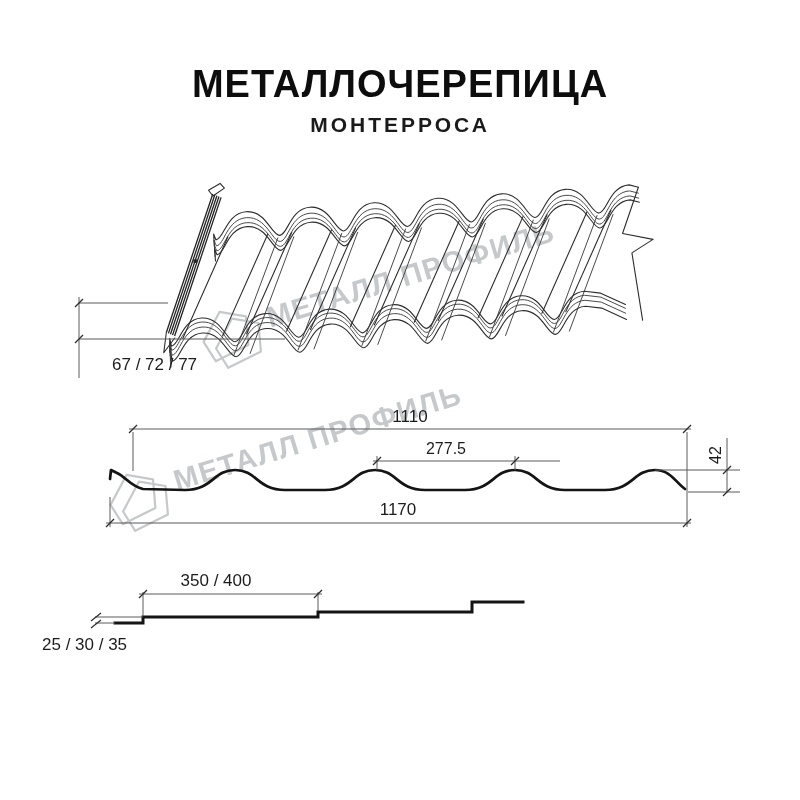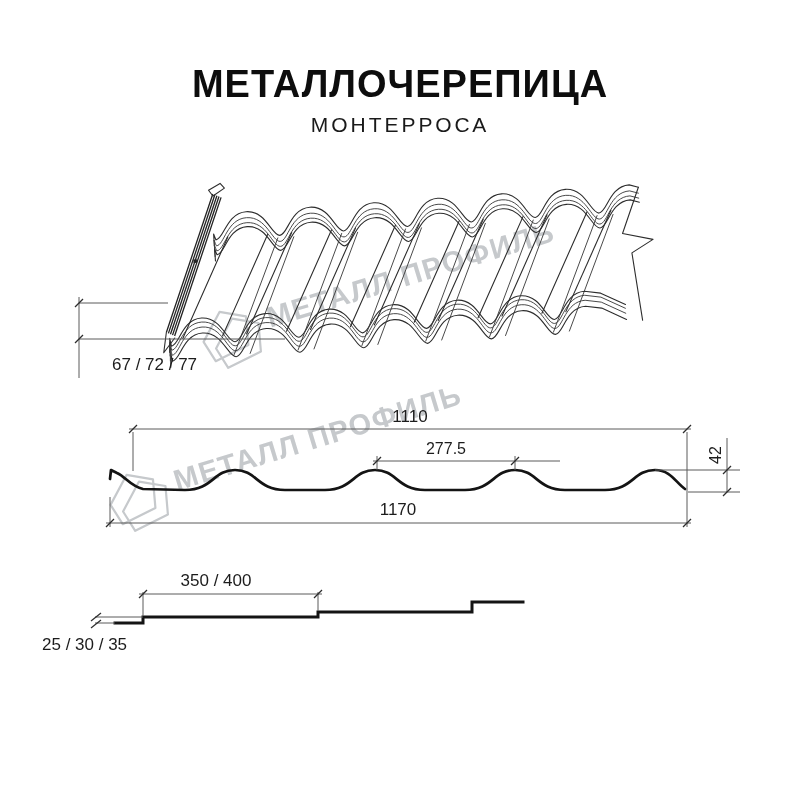--- a/index.html
+++ b/index.html
@@ -1,21 +1,21 @@
 <!DOCTYPE html>
 <html><head>
 <meta charset="utf-8">
 <style>
   html,body{margin:0;padding:0;background:#ffffff;width:800px;height:800px;overflow:hidden;
             font-family:"Liberation Sans","DejaVu Sans",sans-serif;}
   .stage{position:relative;width:800px;height:800px;background:#fff;}
   .title{position:absolute;top:63px;left:0;width:800px;text-align:center;
          font-size:38px;font-weight:700;letter-spacing:1px;color:#0d0d0d;}
   .subtitle{position:absolute;top:113px;left:0;width:800px;text-align:center;
-            font-size:21px;font-weight:400;letter-spacing:3px;color:#1a1a1a;}
+            font-size:21px;font-weight:700;letter-spacing:3px;color:#1a1a1a;}
   svg{position:absolute;top:0;left:0;}
   .art{stroke:#2d2d2d;stroke-width:1.1;fill:none;stroke-linecap:round;stroke-linejoin:round;}
   .art-thin{stroke:#3a3a3a;stroke-width:0.9;fill:none;}
   .heavy{stroke:#141414;stroke-width:2.7;fill:none;stroke-linecap:round;stroke-linejoin:round;}
   .heavy2{stroke:#141414;stroke-width:3;fill:none;stroke-linecap:square;stroke-linejoin:miter;}
   .dim{stroke:#5a5a5a;stroke-width:1;fill:none;}
   .tick{stroke:#2d2d2d;stroke-width:1.2;fill:none;}
   .dimtxt{fill:#1c1c1c;font-size:17px;font-family:"Liberation Sans","DejaVu Sans",sans-serif;}
   .wm{fill:#c6c9cc;font-size:29px;font-weight:700;letter-spacing:1.5px;}
   .wmlogo{stroke:#c6c9cc;stroke-width:2.2;fill:none;stroke-linejoin:round;}

